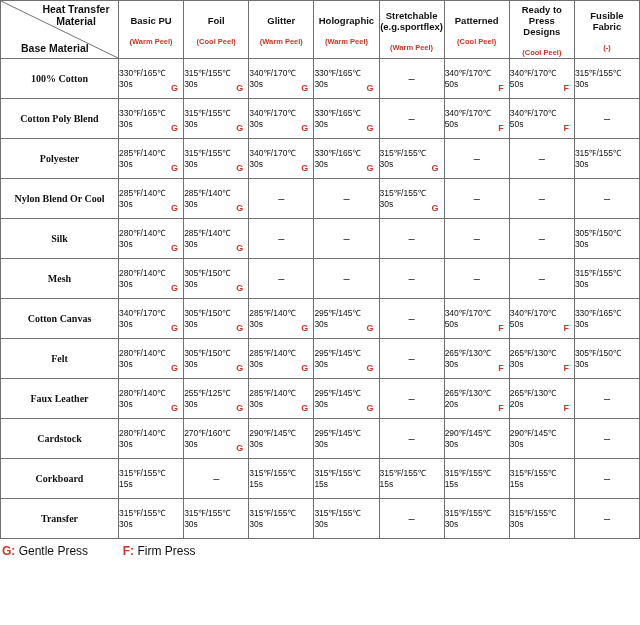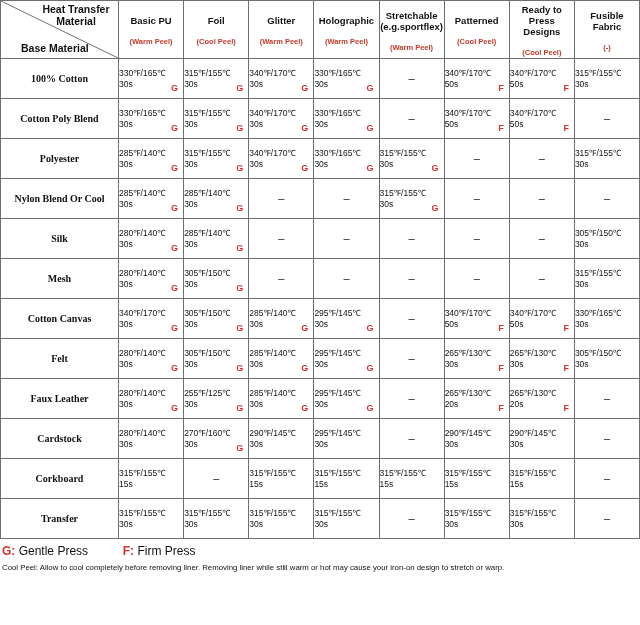--- a/index.html
+++ b/index.html
@@ -564,16 +564,15 @@
   </table>
 
   <div class="legend">
     <div class="line1">
       <span class="g">G:</span>
       <span>Gentle Press</span>
       <span class="spacer"></span>
       <span class="f">F:</span>
       <span>Firm Press</span>
     </div>
-    <p>Cool Peel: Allow to cool completely before removing liner. Removing liner while still warm or hot may cause your iron-on design to stretch or warp.</p>
   </div>
 
 </div>
 
 </body></html>

